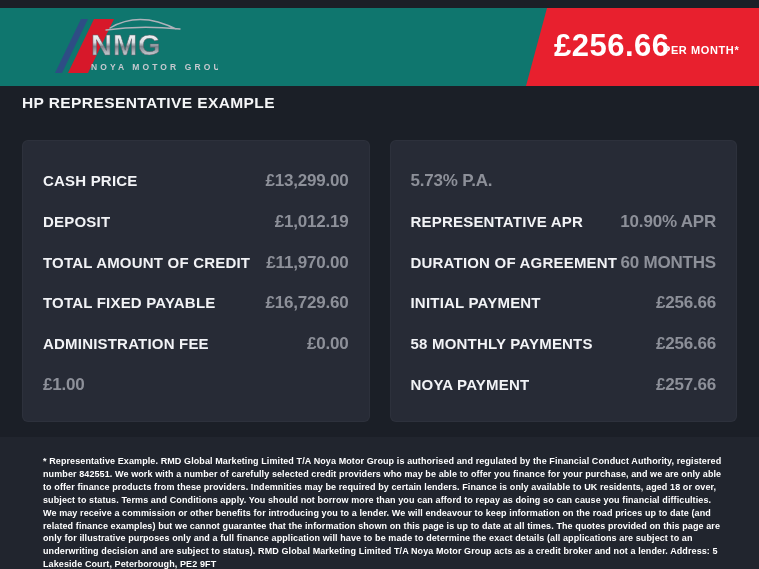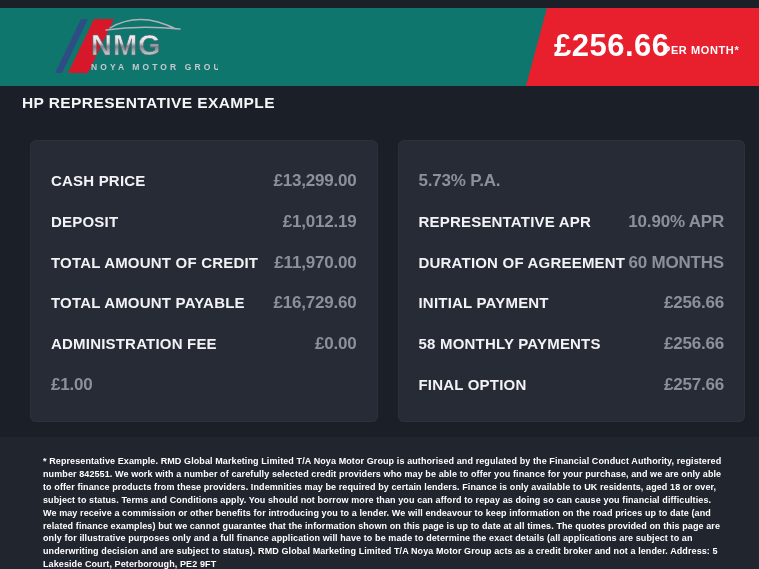--- a/index.html
+++ b/index.html
@@ -38,21 +38,21 @@
   }
 
   
   .main-title {
     position: absolute; left: 22px; top: 94px;
     margin: 0;
     font-size: 15.5px; font-weight: 700; color: #f5f6f8;
     letter-spacing: 0.4px;
   }
   .panels {
-    position: absolute; top: 140px; left: 30px;
+    position: absolute; top: 140px; left: 22px;
     width: 715px; height: 282px;
     display: flex; gap: 20px;
   }
   .panel {
     flex: 1 1 0;
     background: #272b36;
     border: 1px solid rgba(255,255,255,0.03);
     border-radius: 6px;
     box-sizing: border-box;
     padding: 30px 20px 26px 20px;
@@ -135,21 +135,21 @@
       </div>
       <div class="row">
         <span class="row-label">DEPOSIT</span>
         <span class="row-value">£1,012.19</span>
       </div>
       <div class="row">
         <span class="row-label">TOTAL AMOUNT OF CREDIT</span>
         <span class="row-value">£11,970.00</span>
       </div>
       <div class="row">
-        <span class="row-label">TOTAL AMOUNT PAYABLE</span>
+        <span class="row-label">TOTAL FIXED PAYABLE</span>
         <span class="row-value">£16,729.60</span>
       </div>
       <div class="row">
         <span class="row-label">ADMINISTRATION FEE</span>
         <span class="row-value">£0.00</span>
       </div>
       <div class="row">
         <span class="row-value">£1.00</span>
       </div>
     </section>
@@ -168,21 +168,21 @@
       </div>
       <div class="row">
         <span class="row-label">INITIAL PAYMENT</span>
         <span class="row-value">£256.66</span>
       </div>
       <div class="row">
         <span class="row-label">58 MONTHLY PAYMENTS</span>
         <span class="row-value">£256.66</span>
       </div>
       <div class="row">
-        <span class="row-label">FINAL OPTION</span>
+        <span class="row-label">NOYA PAYMENT</span>
         <span class="row-value">£257.66</span>
       </div>
     </section>
   </div>
 
   <div class="footer">
     <p class="disclaimer">* Representative Example. RMD Global Marketing Limited T/A Noya Motor Group is authorised and regulated by the Financial Conduct Authority, registered number 842551. We work with a number of carefully selected credit providers who may be able to offer you finance for your purchase, and we are only able to offer finance products from these providers. Indemnities may be required by certain lenders. Finance is only available to UK residents, aged 18 or over, subject to status. Terms and Conditions apply. You should not borrow more than you can afford to repay as doing so can cause you financial difficulties. We may receive a commission or other benefits for introducing you to a lender. We will endeavour to keep information on the road prices up to date (and related finance examples) but we cannot guarantee that the information shown on this page is up to date at all times. The quotes provided on this page are only for illustrative purposes only and a full finance application will have to be made to determine the exact details (all applications are subject to an underwriting decision and are subject to status). RMD Global Marketing Limited T/A Noya Motor Group acts as a credit broker and not a lender. Address: 5 Lakeside Court, Peterborough, PE2 9FT</p>
   </div>
 
 </div>

